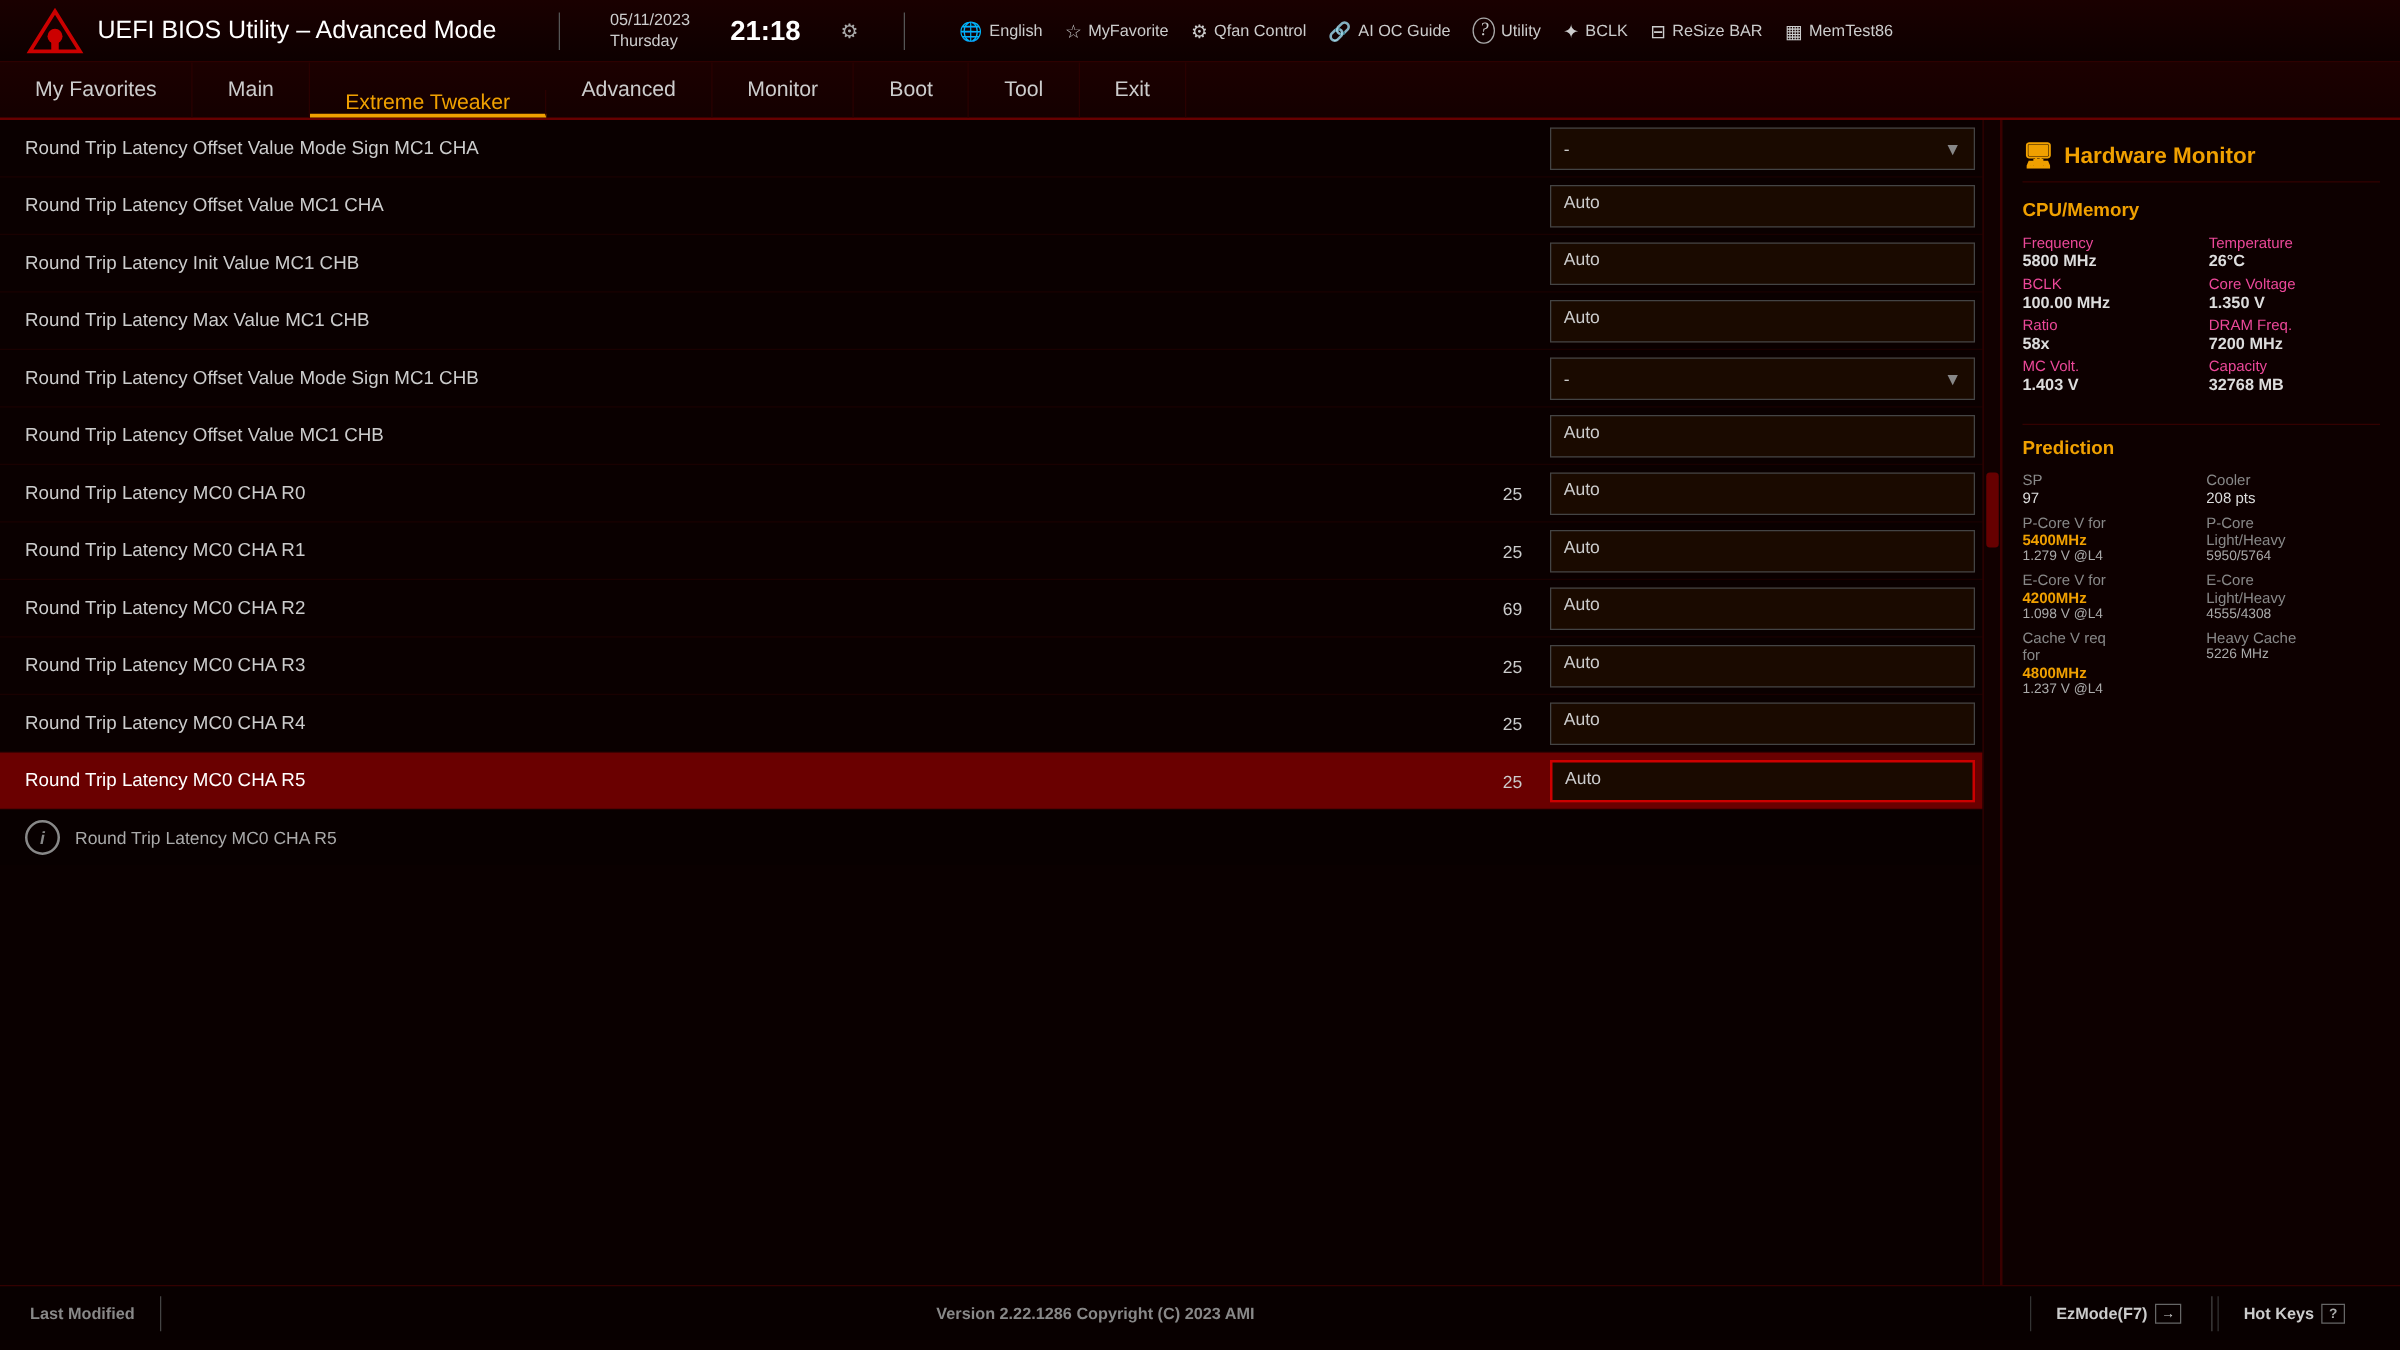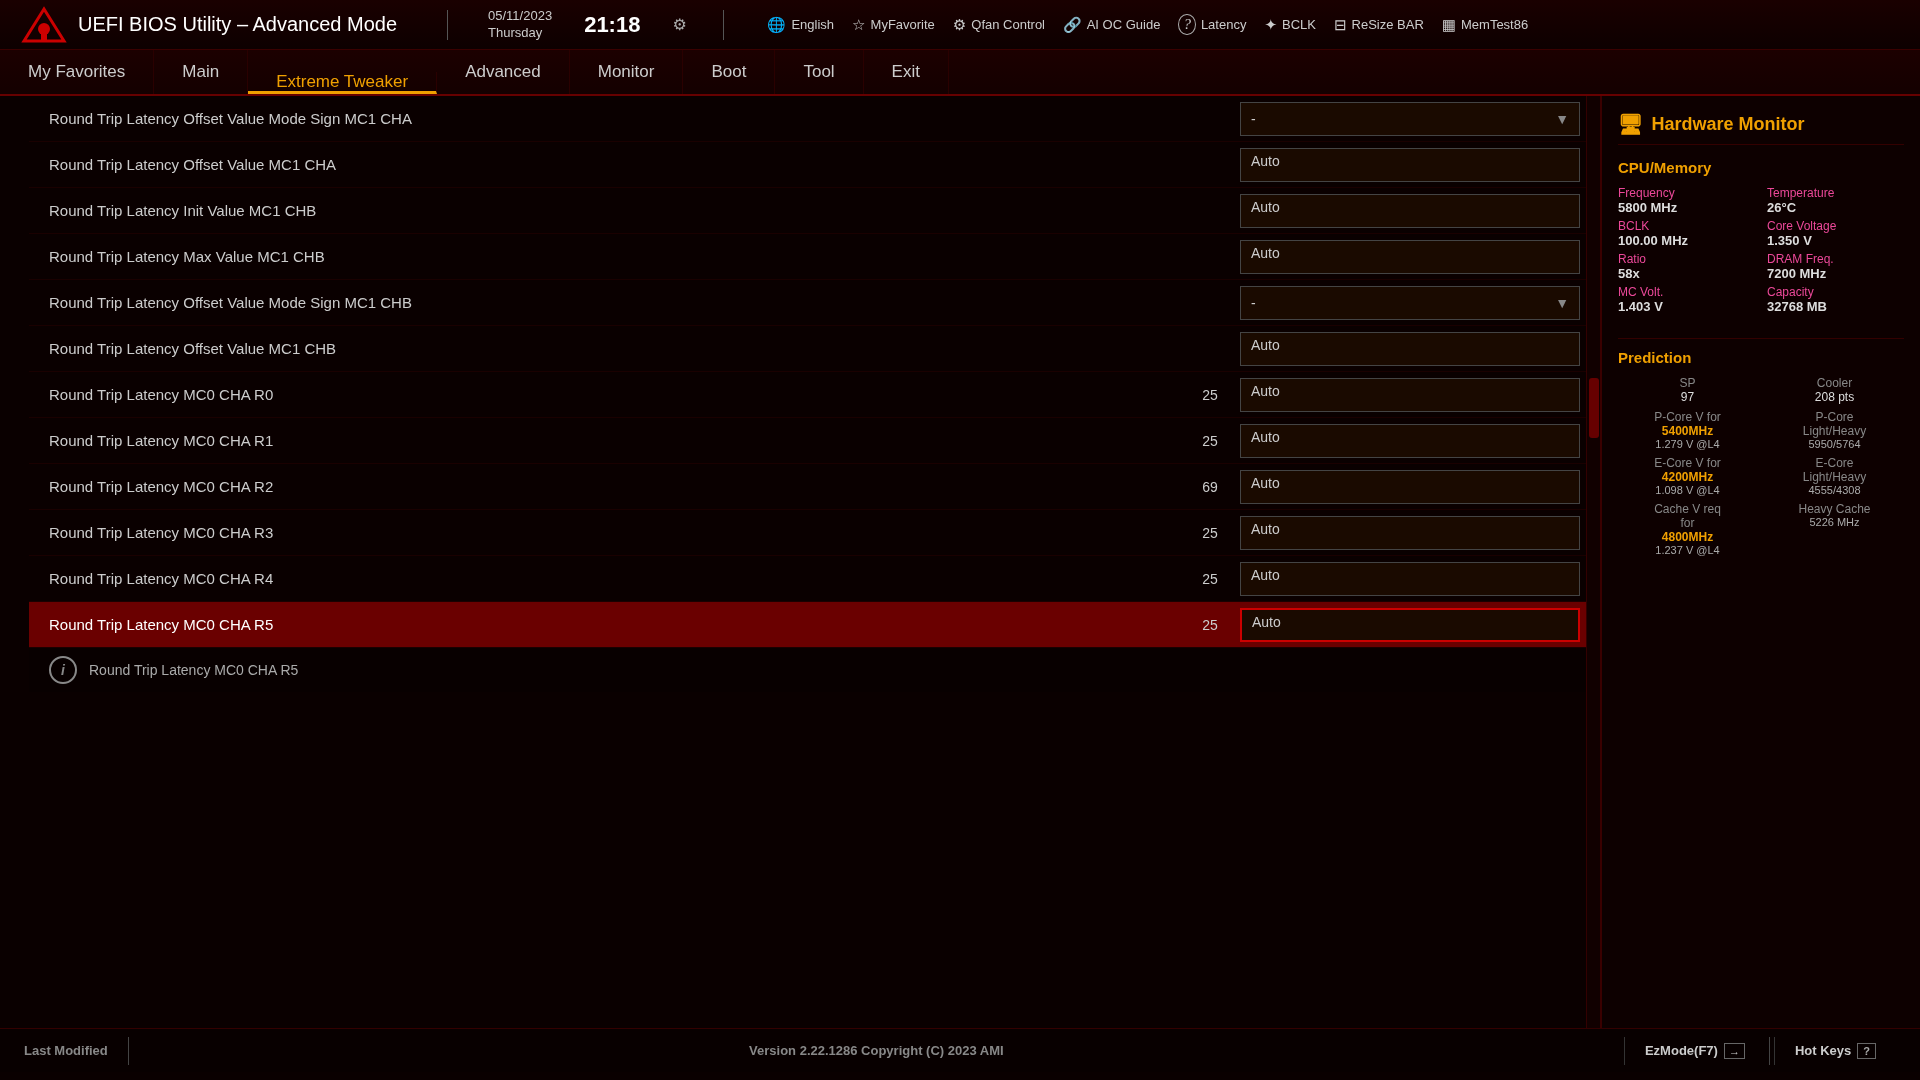--- a/index.html
+++ b/index.html
@@ -105,21 +105,20 @@
       display: flex;
       height: calc(1080px - 50px - 54px - 44px);
     }
 
     
     #content-area {
       flex: 1;
       overflow: hidden;
       background: #0a0000;
       position: relative;
-      padding-left: 29px;
     }
 
     
     #settings-table {
       width: 100%;
     }
     .setting-row {
       display: flex;
       align-items: center;
       height: 46px;
@@ -260,21 +259,20 @@
     #hw-divider {
       border: none;
       border-top: 1px solid #330000;
       margin: 10px 0;
     }
     .prediction-row {
       display: grid;
       grid-template-columns: 1fr 1fr;
       gap: 20px 8px;
       margin-bottom: 6px;
-      text-align: center;
     }
     .pred-label {
       color: #888;
       font-size: 12px;
     }
     .pred-value {
       color: #ddd;
       font-size: 12px;
     }
     .pred-highlight {
@@ -371,21 +369,21 @@
       <span>Qfan Control</span>
     </div>
 
     <div class="header-tool">
       <span class="tool-icon">🔗</span>
       <span>AI OC Guide</span>
     </div>
 
     <div class="header-tool">
       <span class="tool-icon" style="border:1px solid #aaa;border-radius:50%;padding:1px 4px;font-style:italic;font-family:serif;">?</span>
-      <span>Latency</span>
+      <span>Utility</span>
     </div>
 
     <div class="header-tool">
       <span class="tool-icon">✦</span>
       <span>BCLK</span>
     </div>
 
     <div class="header-tool">
       <span class="tool-icon">⊟</span>
       <span>ReSize BAR</span>

